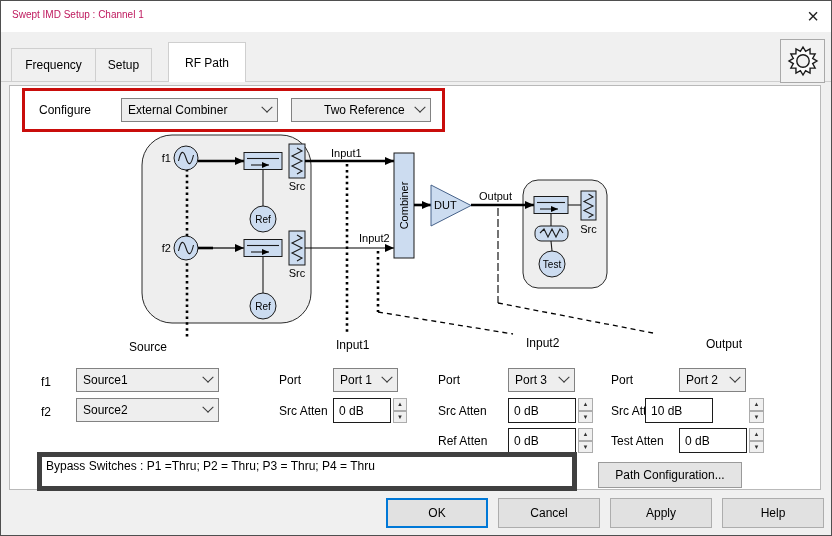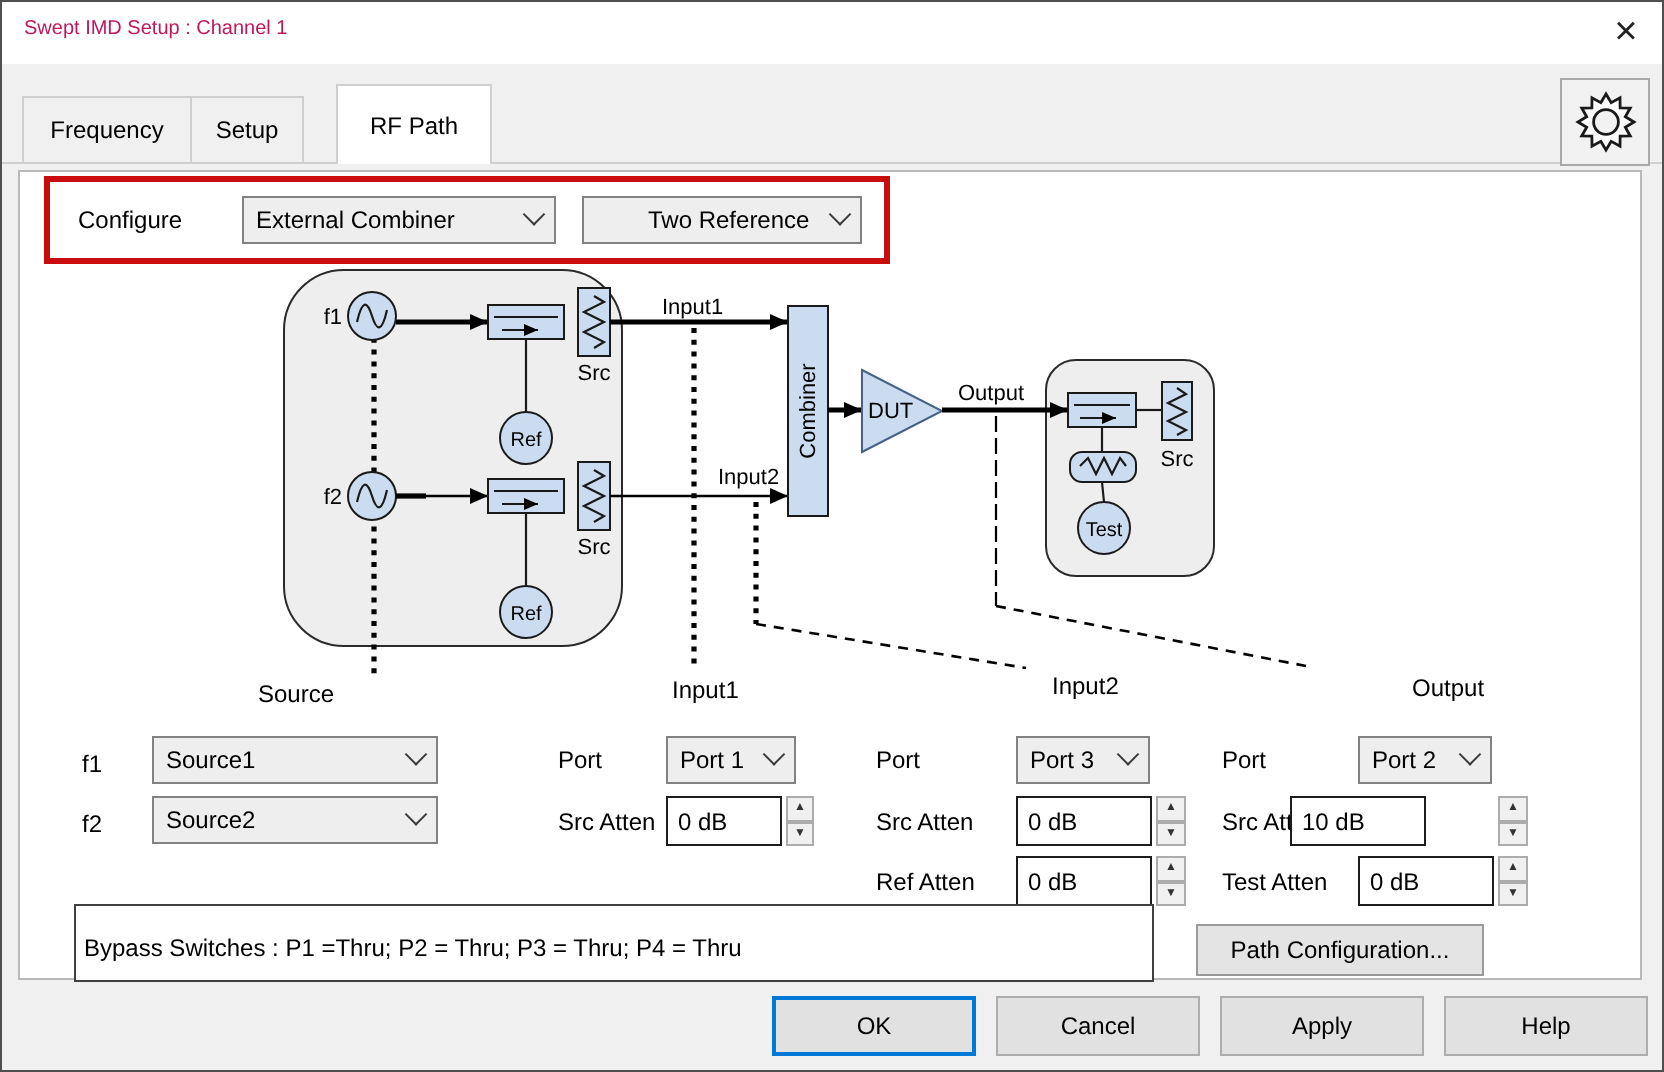--- a/index.html
+++ b/index.html
@@ -12,21 +12,21 @@
   .stripline{position:absolute;left:0;top:80px;width:832px;height:1px;background:#cfcfcf;z-index:1;}
   .gearbtn{position:absolute;left:779px;top:38px;width:45px;height:44px;background:#f2f2f2;border:1px solid #a9a9a9;box-sizing:border-box;display:flex;align-items:center;justify-content:center;z-index:2;}
   .panel{position:absolute;left:8px;top:84px;width:812px;height:405px;background:#ffffff;border:1px solid #b9b9b9;box-sizing:border-box;z-index:1;}
   .redbox{position:absolute;left:21px;top:87px;width:423px;height:44px;border:3px solid #c90d0b;box-sizing:border-box;z-index:4;}
   .lbl{position:absolute;font-size:12px;color:#000;white-space:nowrap;z-index:5;}
   .combo{position:absolute;display:flex;align-items:center;background:#eeeeee;border:1px solid #828282;box-sizing:border-box;font-size:12px;padding:0 6px;z-index:5;}
   .combo .chev{margin-left:auto;width:7px;height:7px;border-right:1.5px solid #3a3a3a;border-bottom:1.5px solid #3a3a3a;transform:rotate(45deg) translate(-2px,-2px);}
   .editbox{position:absolute;background:#ffffff;border:1px solid #1c1c1c;box-sizing:border-box;font-size:12px;display:flex;align-items:center;padding:0 5px;z-index:5;}
   .spin{position:absolute;display:flex;flex-direction:column;box-sizing:border-box;z-index:5;}
   .spin .sb{flex:1;border:1px solid #acacac;background:#f0f0f0;font-size:6px;color:#333;display:flex;align-items:center;justify-content:center;box-sizing:border-box;}
-  .bypass{position:absolute;left:36px;top:451px;width:540px;height:39px;background:#fff;border:1px solid #404040;box-sizing:border-box;font-size:12px;padding:14px 4px;z-index:5;}
+  .bypass{position:absolute;left:36px;top:451px;width:540px;height:39px;background:#fff;border:5px solid #404040;box-sizing:border-box;font-size:12px;padding:2px 4px;z-index:5;}
   .btn{position:absolute;display:flex;align-items:center;justify-content:center;background:#e1e1e1;border:1px solid #adadad;box-sizing:border-box;font-size:12px;color:#000;z-index:5;}
   .btn.default{border:2px solid #0078d7;}
   .pathbtn{position:absolute;left:597px;top:461px;width:144px;height:26px;display:flex;align-items:center;justify-content:center;background:#e4e4e4;border:1px solid #9a9a9a;box-sizing:border-box;font-size:12px;z-index:5;}
   svg.diagram{position:absolute;left:0;top:0;width:832px;height:536px;z-index:3;pointer-events:none;}
   svg.diagram text{font-family:"Liberation Sans",sans-serif;font-size:11px;fill:#000;}
   svg.diagram text.big{font-size:12px;}
   .comp{fill:#ccdcf0;stroke:#1a1a1a;stroke-width:1;}
   .cont{fill:#eeeeee;stroke:#2a2a2a;stroke-width:1;}
   .sym{fill:none;stroke:#1a1a1a;stroke-width:1.1;}
   .bold{stroke:#000;stroke-width:2.6;}

